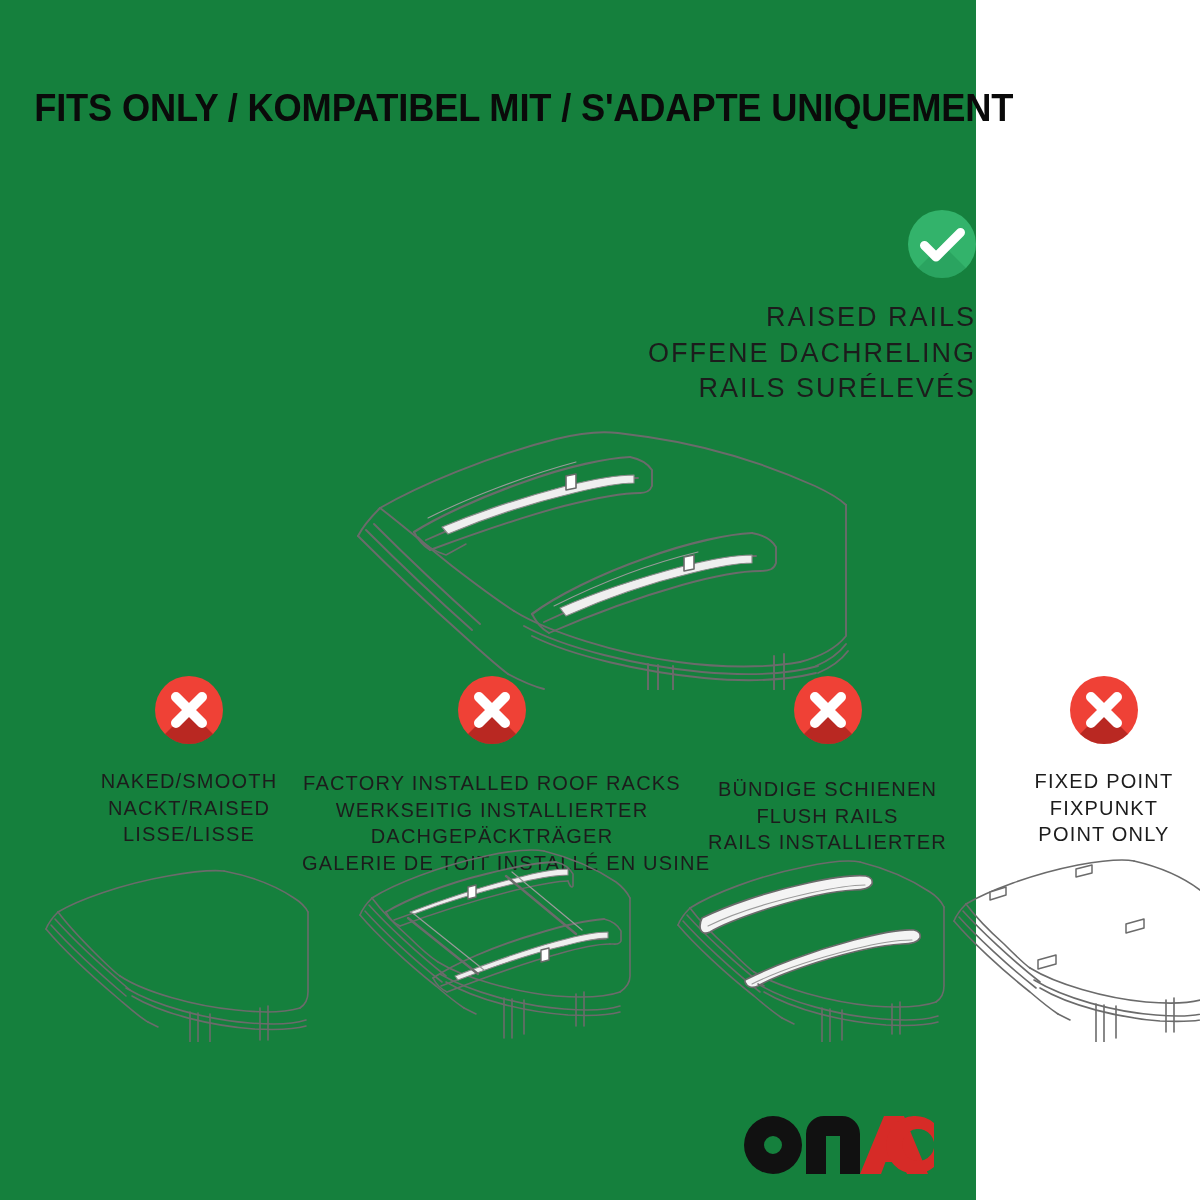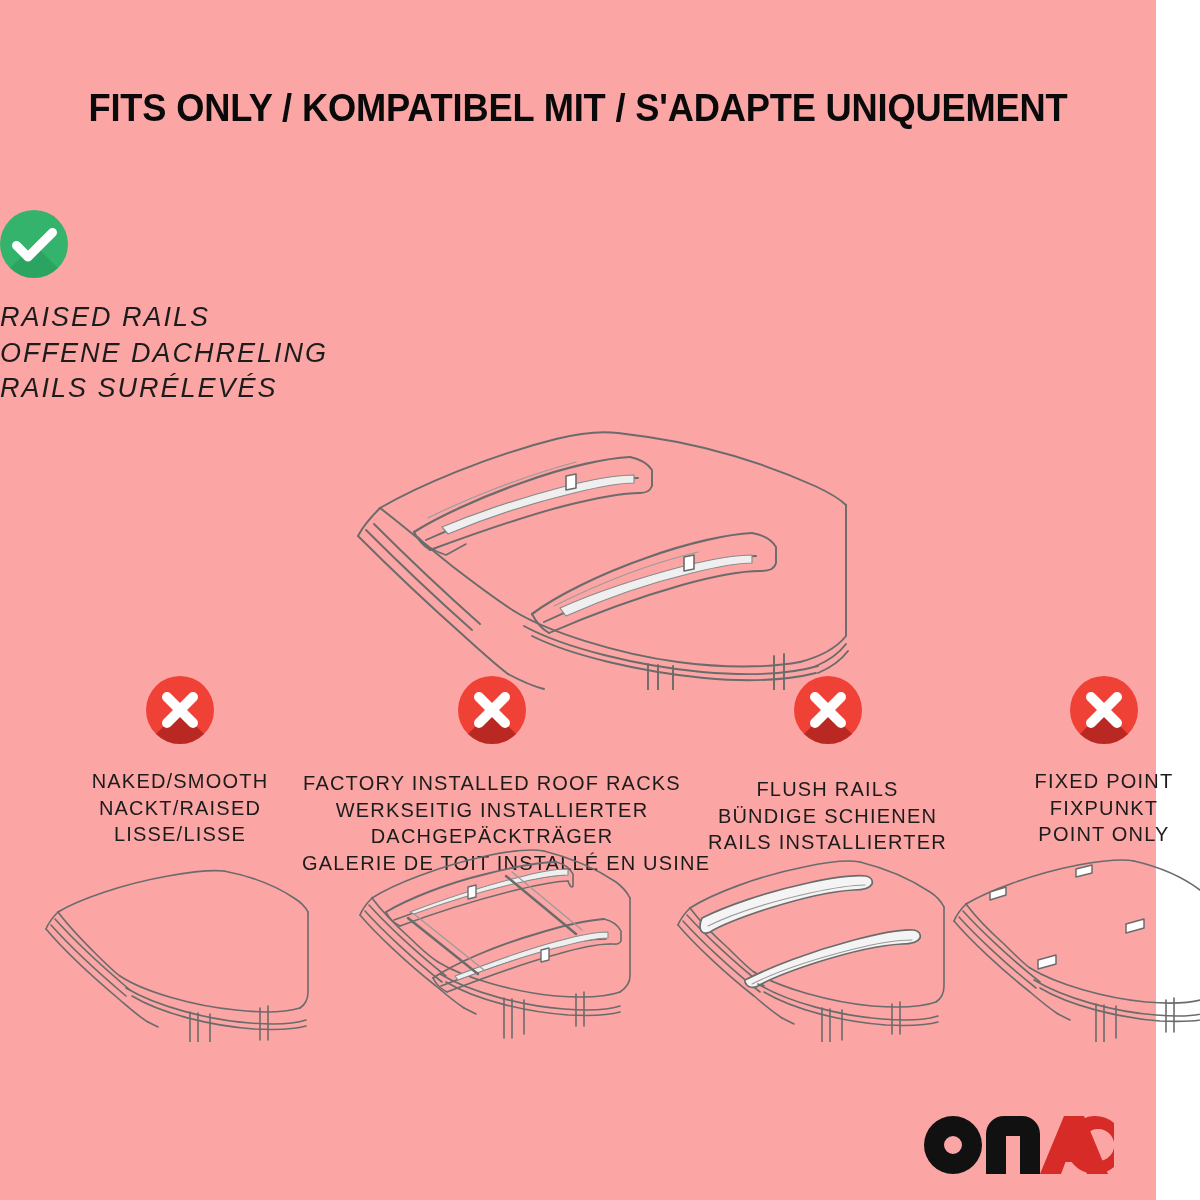--- a/index.html
+++ b/index.html
@@ -3,21 +3,21 @@
 <meta charset="utf-8">
 <style>
   html,body{margin:0;padding:0;}
   body{
     width:1200px;height:1200px;
     background:#ffffff;
     font-family:"Liberation Sans", sans-serif;
     overflow:hidden;
     position:relative;
   }
-  .stage{position:relative;width:1156px;height:1200px;background:#fca5a5;}
+  .stage{position:relative;width:976px;height:1200px;background:#15803d;}
 
   
   .title{
     position:absolute;
     left:0;right:0;
     top:86px;
     text-align:center;
     font-family:"Liberation Sans", sans-serif;
     font-weight:700;
     font-size:39px;
@@ -25,22 +25,21 @@
     color:#0a0a0a;
     transform:scaleX(0.93);
     white-space:nowrap;
   }
 
   
   .ok-block{
     position:absolute;
     left:0;right:0;
     top:210px;
-    text-align:left;
-    font-style:italic;
+    text-align:right;
   }
   .badge{
     display:inline-block;
     width:68px;height:68px;
     border-radius:50%;
     position:relative;
     overflow:hidden;
     vertical-align:top;
   }
   .badge.green{background:#33b36b;}
@@ -90,21 +89,21 @@
     text-align:center;
   }
   .col .badge-wrap{height:78px;}
   .col .cap{
     font-size:20px;
     letter-spacing:1.2px;
     line-height:1.33;
     color:#1c1c1c;
     white-space:nowrap;
   }
-  .col.c1{left:60px;width:240px;}
+  .col.c1{left:69px;width:240px;}
   .col.c2{left:302px;width:380px;}
   .col.c3{left:690px;width:275px;}
   .col.c4{left:1009px;width:190px;}
   .col.c1 .cap,.col.c4 .cap{margin-top:14px;}
   .col.c2 .cap{margin-top:16px;text-align:center;}
   .col.c3 .cap{margin-top:22px;}
 
   
   .row-illos{
     position:absolute;
@@ -250,22 +249,22 @@
     <div class="col c3">
       <div class="badge-wrap">
         <div class="badge red">
           <div class="shadow"></div>
           <svg viewBox="0 0 68 68" aria-hidden="true">
             <path d="M21 21 L47 47 M47 21 L21 47" fill="none" stroke="#ffffff" stroke-width="10" stroke-linecap="round"></path>
           </svg>
         </div>
       </div>
       <div class="cap">
+        <div>BÜNDIGE SCHIENEN</div>
         <div>FLUSH RAILS</div>
-        <div>BÜNDIGE SCHIENEN</div>
         <div>RAILS INSTALLIERTER</div>
       </div>
     </div>
 
     <div class="col c4">
       <div class="badge-wrap">
         <div class="badge red">
           <div class="shadow"></div>
           <svg viewBox="0 0 68 68" aria-hidden="true">
             <path d="M21 21 L47 47 M47 21 L21 47" fill="none" stroke="#ffffff" stroke-width="10" stroke-linecap="round"></path>

